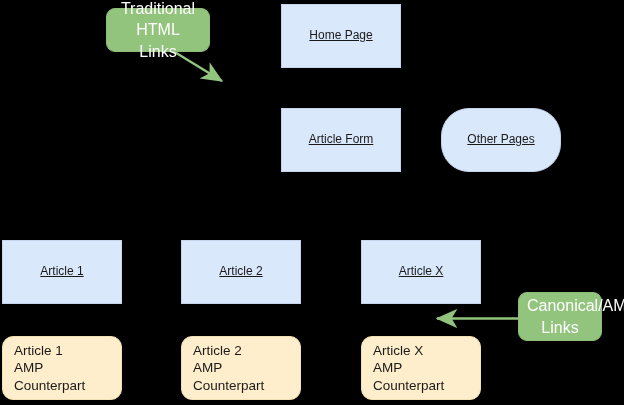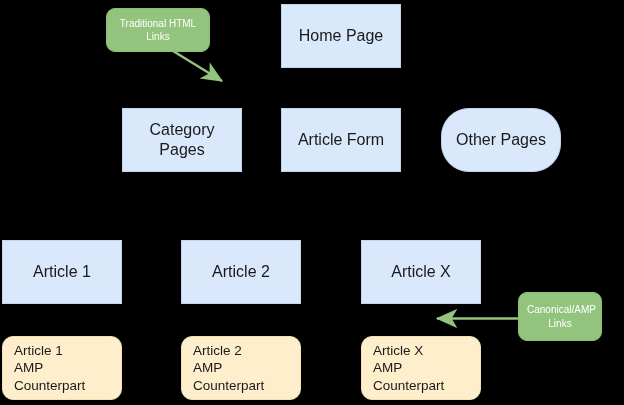--- a/index.html
+++ b/index.html
@@ -21,38 +21,39 @@
     display: flex;
     align-items: center;
     justify-content: center;
     text-align: center;
     line-height: 1.28;
   }
   .node-blue {
     background: #dae8fc;
     border: 1px solid #c3d4ec;
     color: #1a1a1a;
-    font-size: 16px;
+    font-size: 12px;
+    text-decoration: underline;
   }
   .node-amp {
     background: #ffeecc;
     border: 1px solid #f2dfb2;
     border-radius: 11px;
     color: #1a1a1a;
     font-size: 13.5px;
     justify-content: flex-start;
     text-align: left;
     padding-left: 11px;
   }
   .node-callout {
     background: #92c47d;
     border: 1px solid #8bbd76;
     border-radius: 9px;
     color: #ffffff;
-    font-size: 10px;
+    font-size: 16px;
     line-height: 1.33;
     padding: 0 8px;
   }
   .node-label {
     white-space: pre-line;
     display: block;
     width: 100%;
   }
   .node-amp .node-label {
     text-align: left;
@@ -87,24 +88,20 @@
 
   <div class="node node-callout" style="left:106px; top:8px; width:104px; height:44px;">
     <span class="node-label">Traditional HTML
 Links</span>
   </div>
 
   <div class="node node-blue" style="left:281px; top:4px; width:120px; height:64px;">
     <span class="node-label">Home Page</span>
   </div>
 
-  <div class="node node-blue" style="left:122px; top:108px; width:120px; height:64px;">
-    <span class="node-label">Category
-Pages</span>
-  </div>
 
   <div class="node node-blue" style="left:281px; top:108px; width:120px; height:64px;">
     <span class="node-label">Article Form</span>
   </div>
 
   <div class="node node-blue" style="left:441px; top:108px; width:120px; height:64px;border-radius:28px;">
     <span class="node-label">Other Pages</span>
   </div>
 
   <div class="node node-blue" style="left:2px; top:240px; width:120px; height:64px;">

